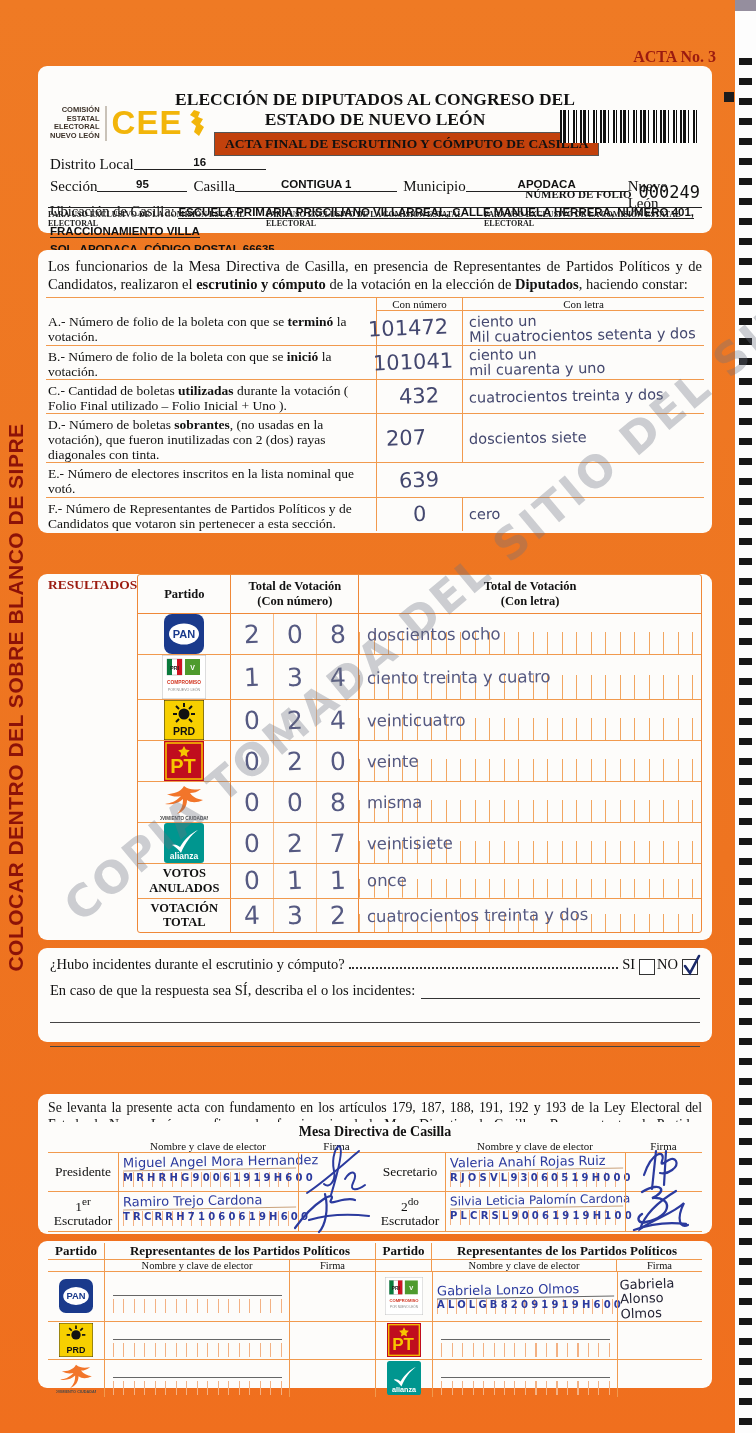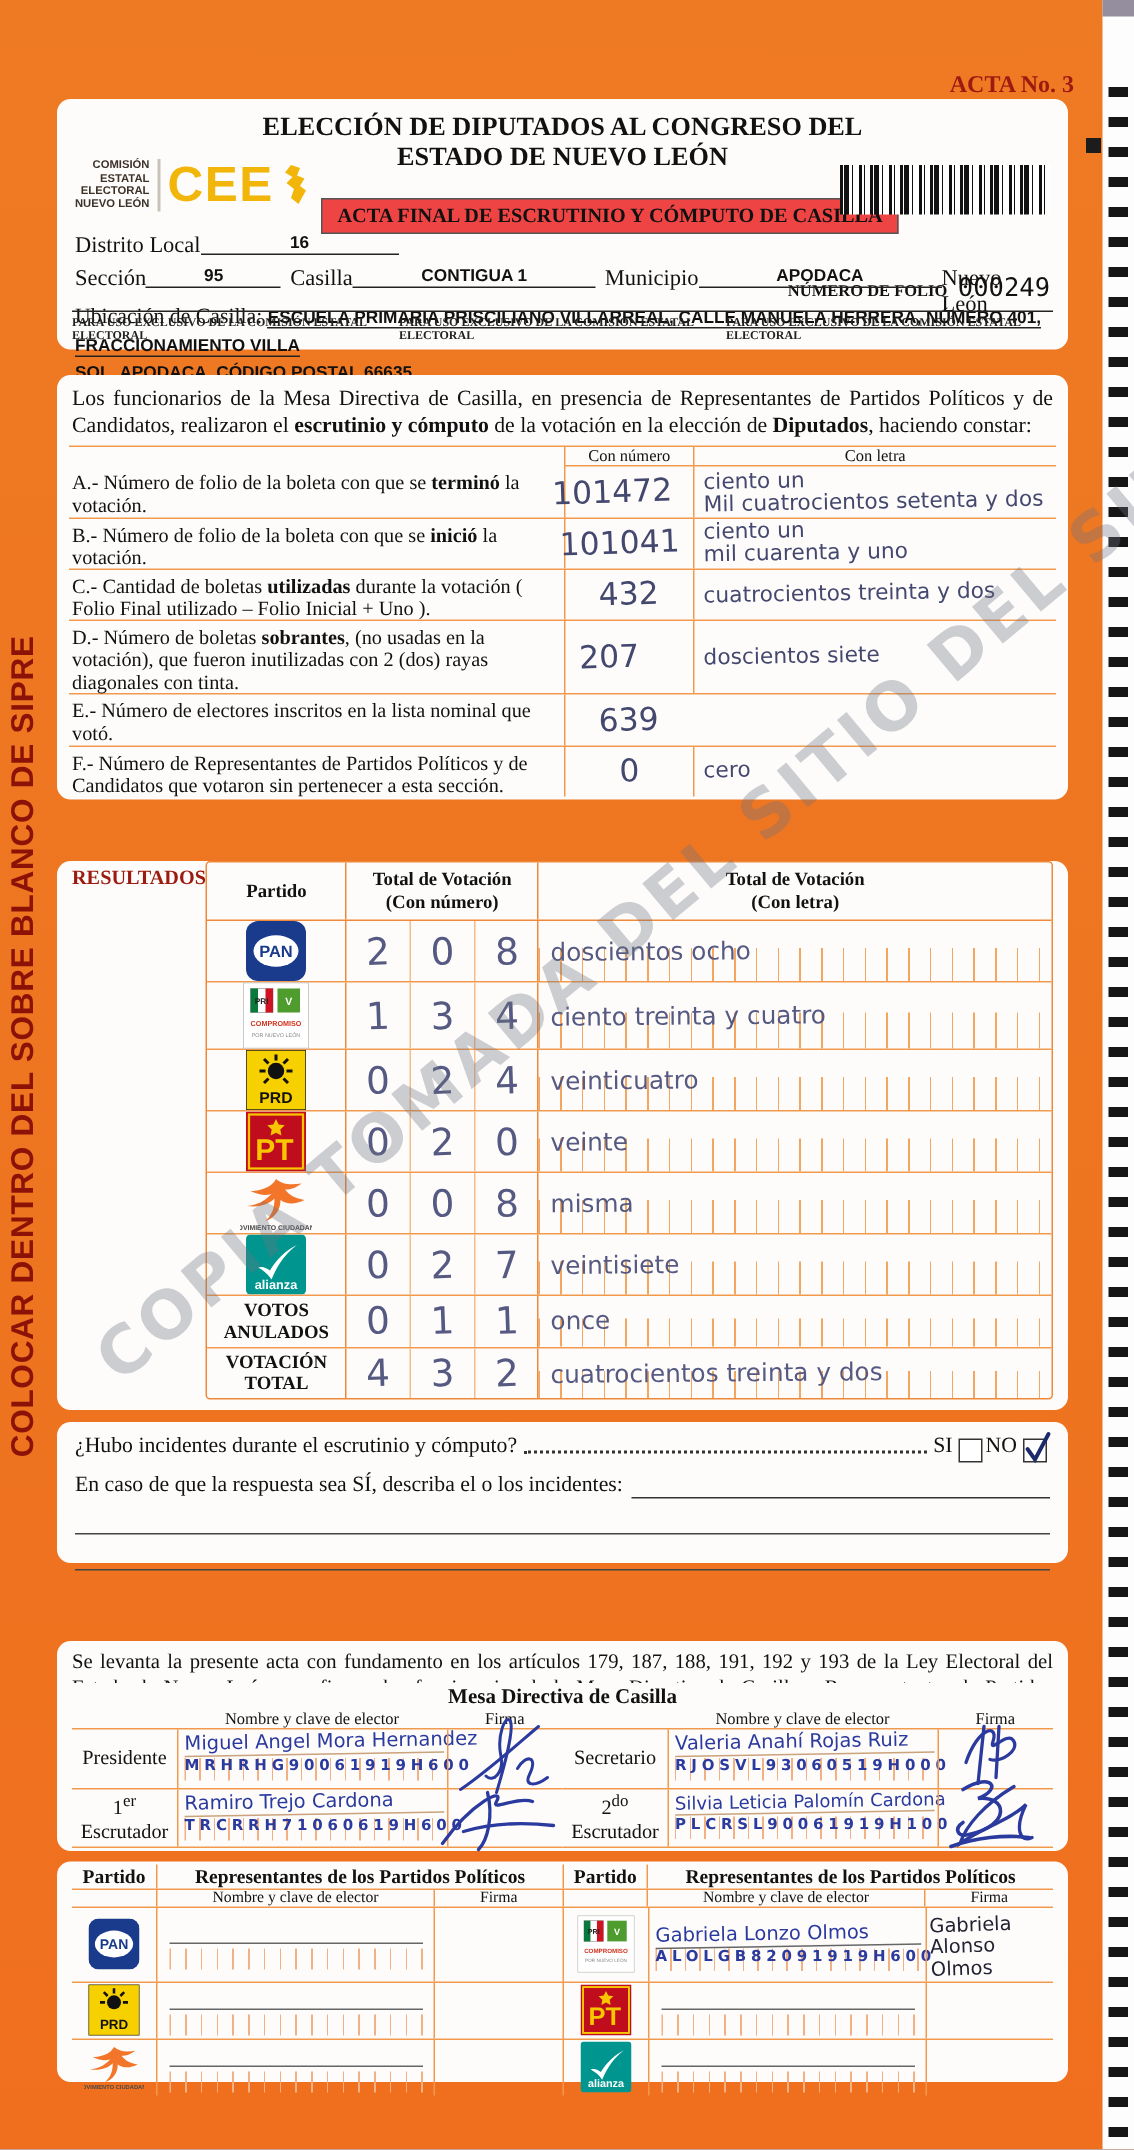--- a/index.html
+++ b/index.html
@@ -19,28 +19,28 @@
         color:rgba(108,114,128,.34);white-space:nowrap;z-index:30;pointer-events:none;}
   .sidenote{position:absolute;top:985px;left:4px;transform:rotate(-90deg);transform-origin:0 0;
         width:575px;text-align:center;font-family:"Liberation Sans",sans-serif;font-weight:bold;
         font-size:21px;letter-spacing:.5px;color:#8c1208;}
 
   .acta-no{position:absolute;right:40px;top:48px;font-weight:bold;font-size:16px;color:#9b1b10;}
 
   .wbox{position:absolute;left:38px;width:674px;background:#fdfcfa;border-radius:9px;box-sizing:border-box;}
 
   
-  .box-header{top:66px;height:167px;padding:6px 10px;}
+  .box-header{top:66px;height:167px;padding:21px 10px;}
   .hd-title{text-align:center;font-weight:bold;font-size:17.5px;line-height:1.15;white-space:pre-line;margin-top:2px;}
   .cee{position:absolute;left:12px;top:40px;display:flex;align-items:center;gap:5px;}
   .cee-org{font-family:"Liberation Sans",sans-serif;font-size:7.5px;font-weight:bold;color:#3d3229;
         text-align:right;line-height:1.15;white-space:pre-line;border-right:2px solid #c9c2b8;padding-right:5px;}
   .cee-abbr{font-family:"Liberation Sans",sans-serif;font-size:33px;font-weight:900;color:#f2b50a;letter-spacing:1px;line-height:.9;}
   .acta-final{position:absolute;left:176px;top:66px;border:1.5px solid #555;padding:3px 10px;
-        font-weight:bold;font-size:13.5px;background:#ef4444;}
+        font-weight:bold;font-size:13.5px;background:#c2410c;}
   .barcode{position:absolute;right:12px;top:44px;width:140px;height:33px;background:
      repeating-linear-gradient(90deg,#111 0 2px,#fff 2px 3px,#111 3px 6px,#fff 6px 8px,#111 8px 9px,
      #fff 9px 13px,#111 13px 15px,#fff 15px 16px,#111 16px 17px,#fff 17px 20px);}
   .folio{position:absolute;right:12px;top:83px;display:flex;align-items:baseline;gap:7px;}
   .folio-label{font-weight:bold;font-size:11px;}
   .folio-value{font-family:"DejaVu Sans Mono",monospace;font-size:17px;margin-top:33px;}
   .hrow{position:absolute;left:12px;right:12px;display:flex;align-items:flex-start;font-size:15px;}
   .hrow-distrito{top:90px;width:300px;}
   .hrow-seccion{top:112px;}
   .uval{font-family:"Liberation Sans",sans-serif;font-size:11.5px;font-weight:bold;text-align:center;

